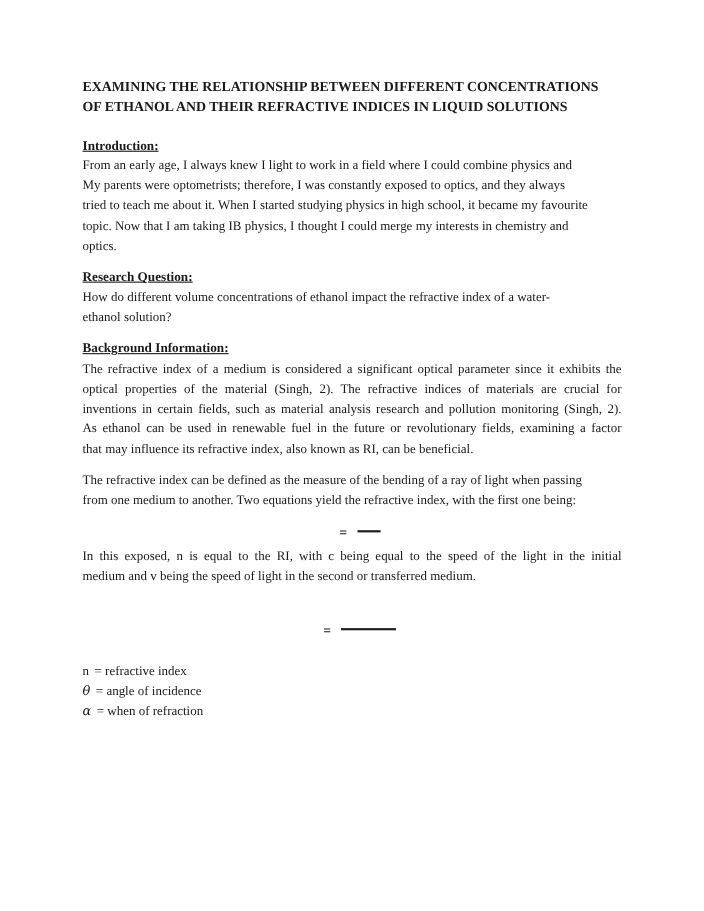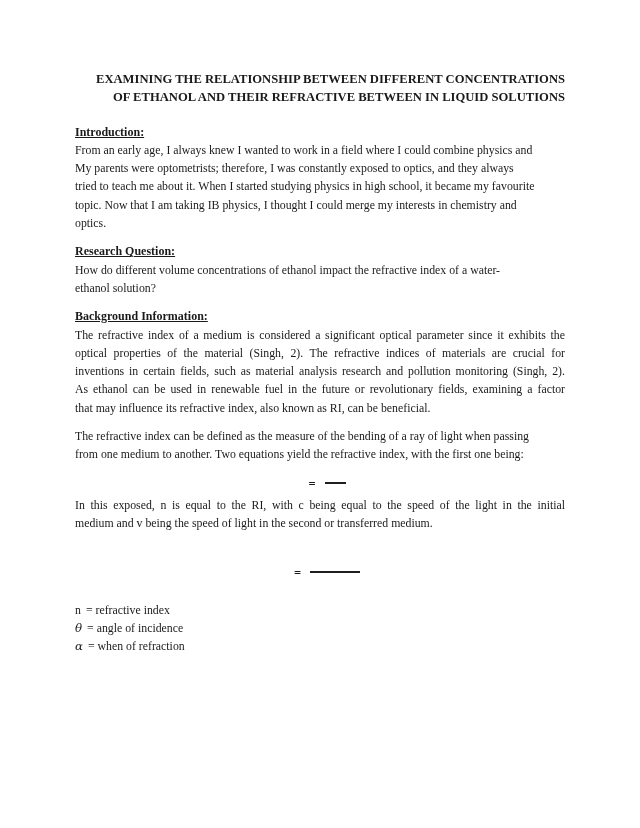--- a/index.html
+++ b/index.html
@@ -19,21 +19,21 @@
   .page {
     box-sizing: border-box;
     width: 640px;
     height: 828px;
     padding: 70px 75px 0 75px;
     background: #ffffff;
   }
   .doc-title {
     font-weight: bold;
     font-size: 12.6px;
-    text-align: right;
+    text-align: left;
     margin: 0 0 16px 0;
   }
   .doc-title .line { white-space: nowrap; }
   .section { margin: 0; }
   .section-heading {
     font-weight: bold;
     text-decoration: underline;
     margin: 0;
     font-size: 12px;
   }
@@ -84,27 +84,27 @@
     font-family: "DejaVu Serif", "Liberation Serif", serif;
   }
 </style>
 </head>
 <body>
 
 <div class="page">
 
   <div class="doc-title">
       <div class="line">EXAMINING THE RELATIONSHIP BETWEEN DIFFERENT CONCENTRATIONS</div>
-      <div class="line">OF ETHANOL AND THEIR REFRACTIVE BETWEEN IN LIQUID SOLUTIONS</div>
+      <div class="line">OF ETHANOL AND THEIR REFRACTIVE INDICES IN LIQUID SOLUTIONS</div>
     </div>
 
   <div class="section">
     <div class="section-heading">Introduction:</div>
     <div class="para">
-        <div class="line">From an early age, I always knew I wanted to work in a field where I could combine physics and</div>
+        <div class="line">From an early age, I always knew I light to work in a field where I could combine physics and</div>
         <div class="line">My parents were optometrists; therefore, I was constantly exposed to optics, and they always</div>
         <div class="line">tried to teach me about it. When I started studying physics in high school, it became my favourite</div>
         <div class="line">topic. Now that I am taking IB physics, I thought I could merge my interests in chemistry and</div>
         <div class="line">optics.</div>
       </div>
   </div>
 
   <div class="section">
     <div class="section-heading">Research Question:</div>
     <div class="para">

